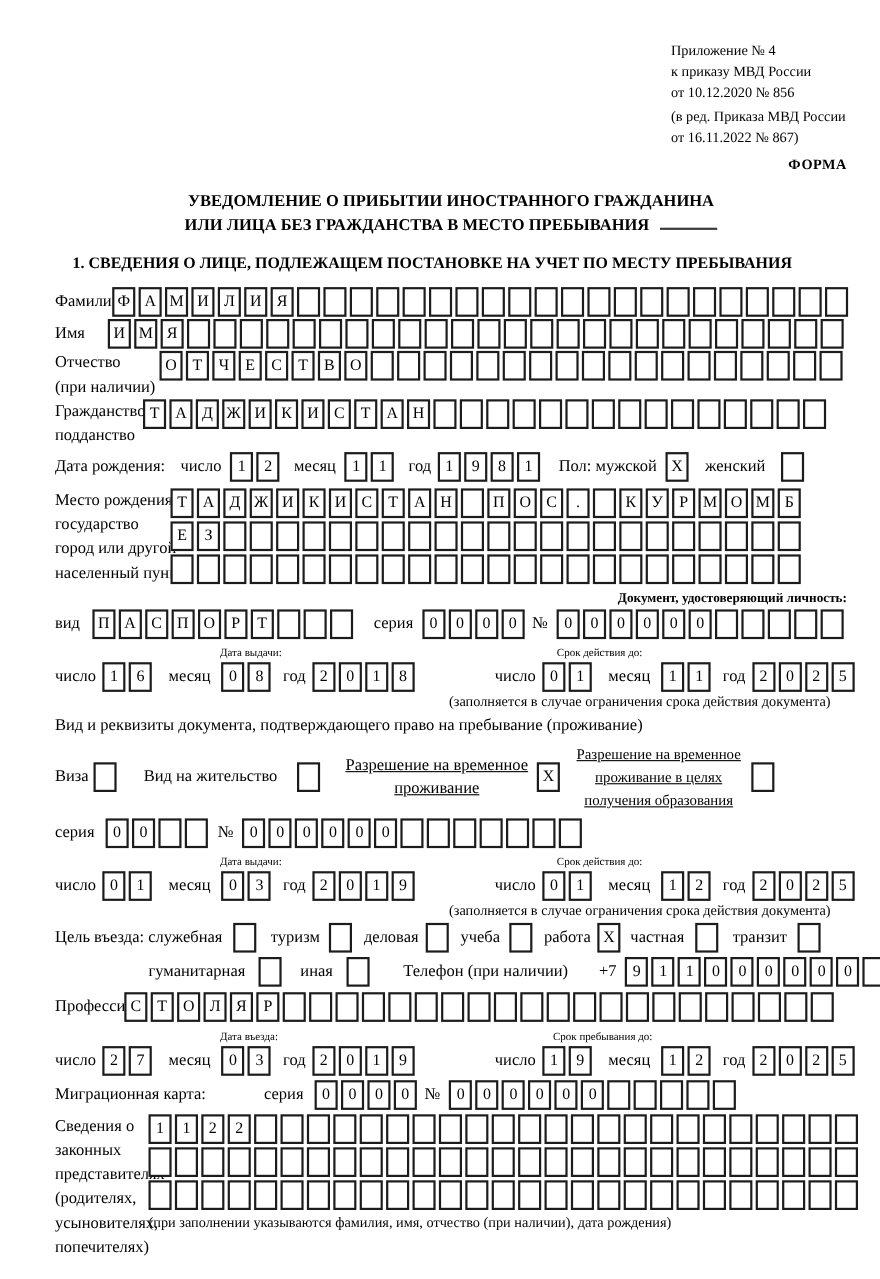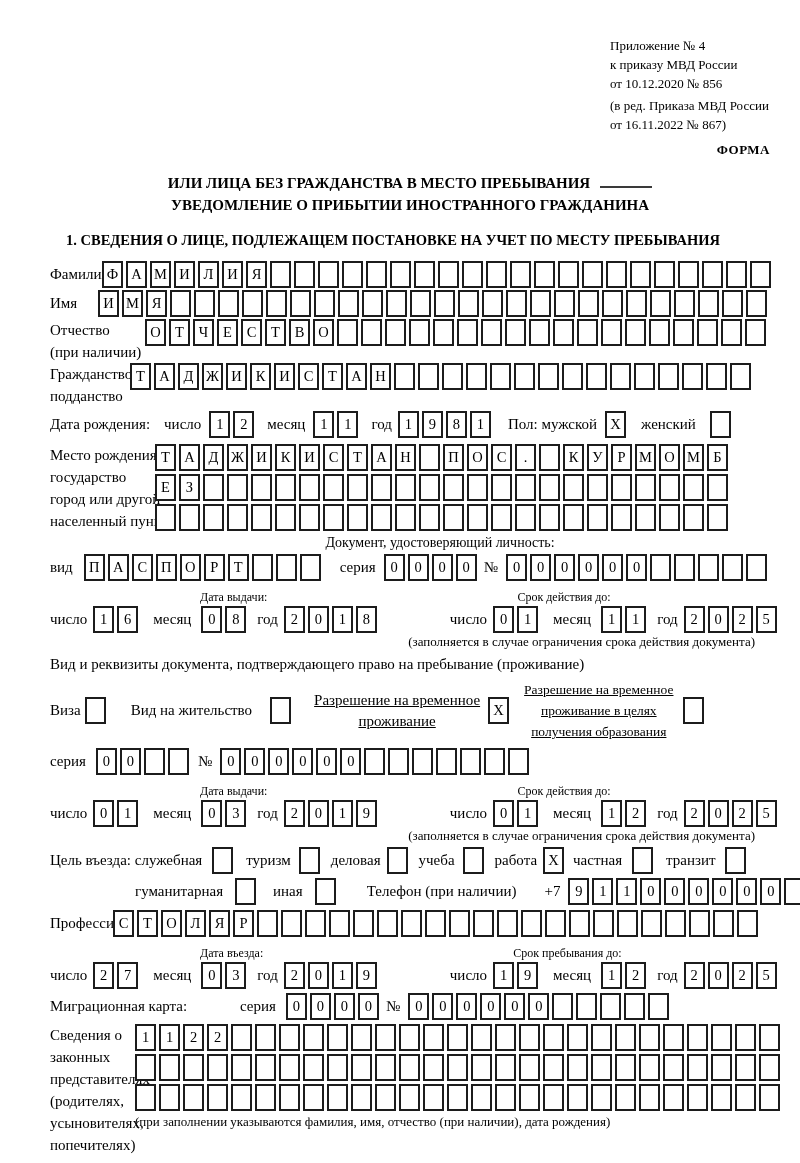--- a/index.html
+++ b/index.html
@@ -24,23 +24,23 @@
   .cell{
     flex:0 0 auto;width:21px;height:27px;box-sizing:border-box;
     border:2px solid #1c1c1c;margin-right:3px;text-align:center;
     font-size:14.5px;line-height:23px;background:#fff;
   }
   .ccol .cells{margin-bottom:3px;}
   
   .r-surname{margin-bottom:2px}.r-given{margin-bottom:2px}
   .r-patr{margin-bottom:0}.r-citiz{margin-bottom:4px}
   .r-birth{margin-bottom:6px}.r-bplace{margin-bottom:0}
-  .dochead{text-align:center;font-weight:normal;font-size:14px;line-height:18px;margin:0 0 2px 60px;}
+  .dochead{text-align:right;font-weight:bold;font-size:12px;line-height:18px;margin:0 0 2px 60px;}
   .r-doctype{margin-bottom:4px}
-  .dlab{display:flex;font-size:12px;line-height:17px;margin-top:8px;}
+  .dlab{display:flex;font-size:10px;line-height:17px;}
   .dlab .l1{margin-left:150px;} .dlab .l2{margin-left:250px;}
   .drow{margin-bottom:1px}
   .note{font-size:13px;line-height:15px;text-align:right;margin:0 15px 4px 0;}
   .para{font-size:15px;line-height:23px;margin-bottom:3px;}
   .r-visa{margin-bottom:6px;align-items:center;}
   .optblk{text-align:center;line-height:21px;white-space:nowrap;text-decoration:underline;}
   .optblk.small{font-size:13.5px;}
   .r-pseries{margin-bottom:4px}
   .r-purpose{margin-bottom:4px}.r-purpose2{margin-bottom:5px}
   .r-prof{margin-bottom:5px}
@@ -62,22 +62,22 @@
   <div class="hdr">
     <div>Приложение № 4</div>
     <div>к приказу МВД России</div>
     <div>от 10.12.2020 № 856</div>
     <div class="ed">(в ред. Приказа МВД России</div>
     <div>от 16.11.2022 № 867)</div>
   </div>
   <div class="forma">ФОРМА</div>
 
   <div class="title">
+    <div>УВЕДОМЛЕНИЕ О ПРИБЫТИИ ИНОСТРАННОГО ГРАЖДАНИНА</div>
     <div><span>ИЛИ ЛИЦА БЕЗ ГРАЖДАНСТВА В МЕСТО ПРЕБЫВАНИЯ</span><span class="blankline"></span></div>
-    <div>УВЕДОМЛЕНИЕ О ПРИБЫТИИ ИНОСТРАННОГО ГРАЖДАНИНА</div>
   </div>
 
   <div class="sec">1. СВЕДЕНИЯ О ЛИЦЕ, ПОДЛЕЖАЩЕМ ПОСТАНОВКЕ НА УЧЕТ ПО МЕСТУ ПРЕБЫВАНИЯ</div>
 
   <div class="frow r-surname">
     <div class="lbl w52">Фамилия</div>
     <div class="cells">
         <span class="cell">Ф</span>
         <span class="cell">А</span>
         <span class="cell">М</span>

